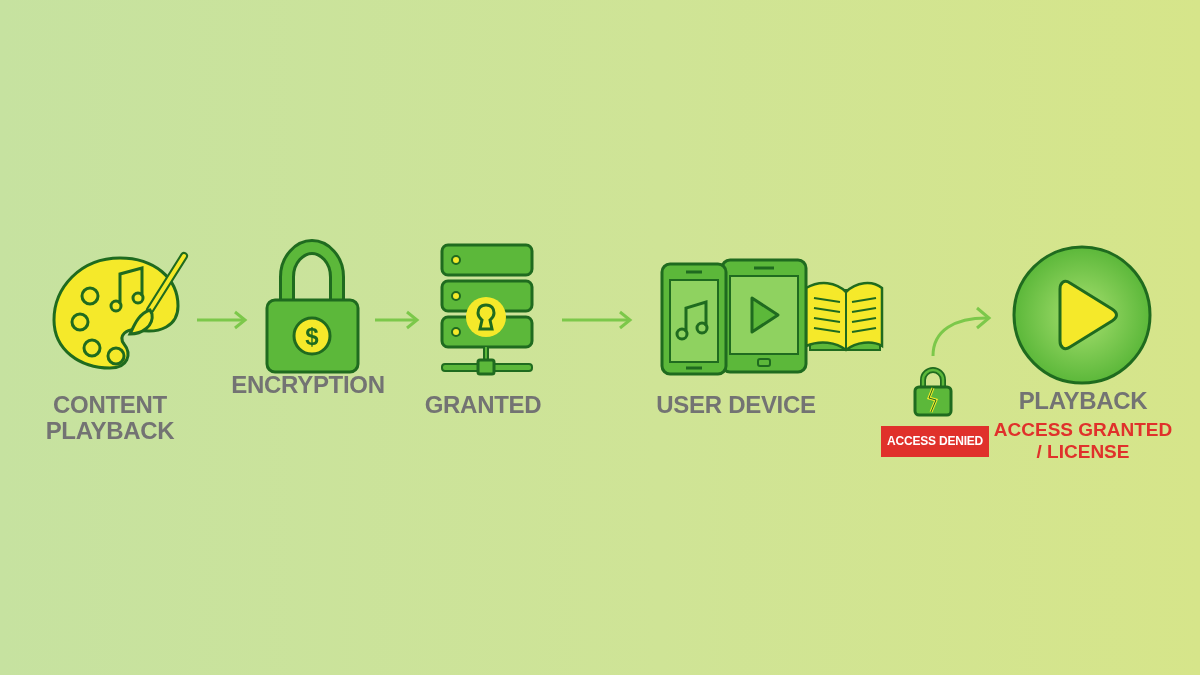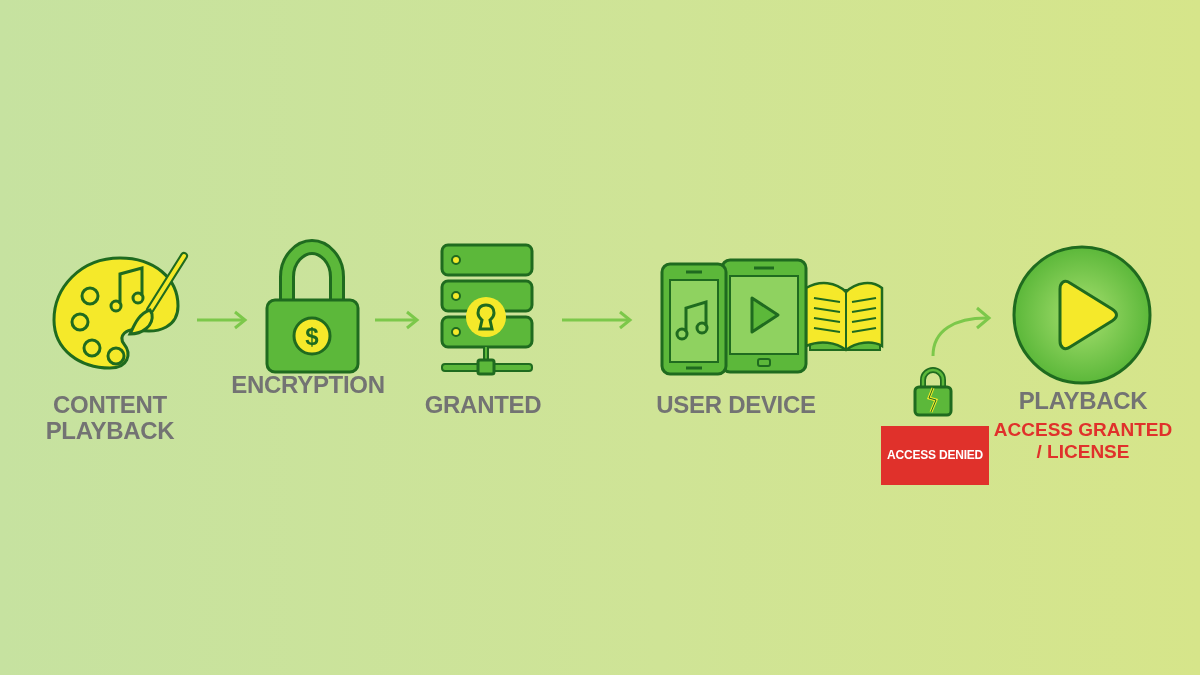--- a/index.html
+++ b/index.html
@@ -10,21 +10,21 @@
   }
   .node { position:absolute; text-align:center; }
   .icon { position:absolute; }
   .label {
     position:absolute; font-weight:bold; color:#737373; font-size:24px;
     line-height:26px; text-align:center; letter-spacing:-0.3px; white-space:nowrap;
   }
   .sub { color:#e0312b; font-size:19px; line-height:22px; font-weight:bold; position:absolute; text-align:center; white-space:nowrap; }
   .badge {
     position:absolute; background:#e0312b; color:#fff; font-weight:bold; font-size:12px;
-    padding:23px 6px; line-height:13px; white-space:nowrap; letter-spacing:-0.2px;
+    padding:9px 6px; line-height:13px; white-space:nowrap; letter-spacing:-0.2px;
   }
   svg { overflow:visible; }
 </style>
 </head>
 <body>
 
 <svg class="icon" style="left:195px;top:310px" width="55" height="20">
   <line x1="2" y1="10" x2="50" y2="10" stroke="#7cc84a" stroke-width="3"></line>
   <polyline points="40,2 50,10 40,18" fill="none" stroke="#7cc84a" stroke-width="3"></polyline>
 </svg>

